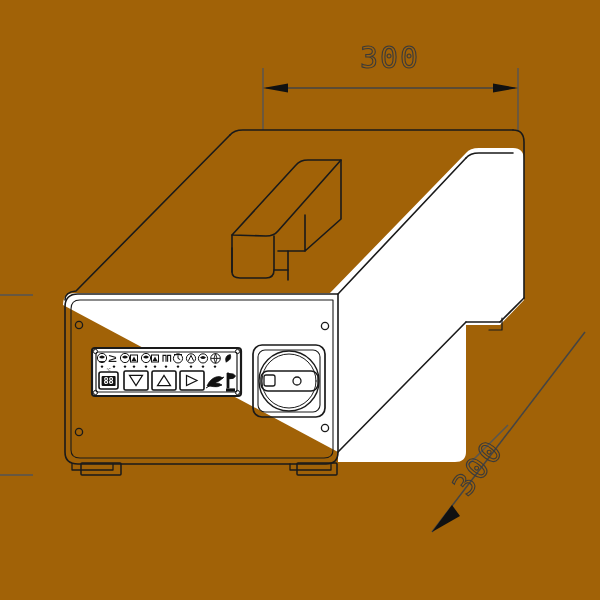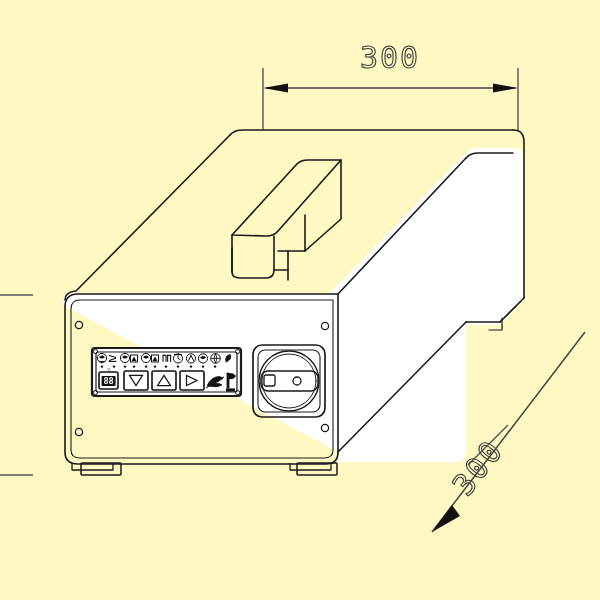--- a/index.html
+++ b/index.html
@@ -7,21 +7,21 @@
     padding: 0;
     background: #ffffff;
   }
   body {
     font-family: "Liberation Sans", sans-serif;
   }
   #stage {
     position: relative;
     width: 600px;
     height: 600px;
-    background: #fef9c3;
+    background: #a16207;
     overflow: hidden;
   }
   #drawing {
     position: absolute;
     left: 0;
     top: 0;
     width: 600px;
     height: 600px;
   }
   .dim-text {

